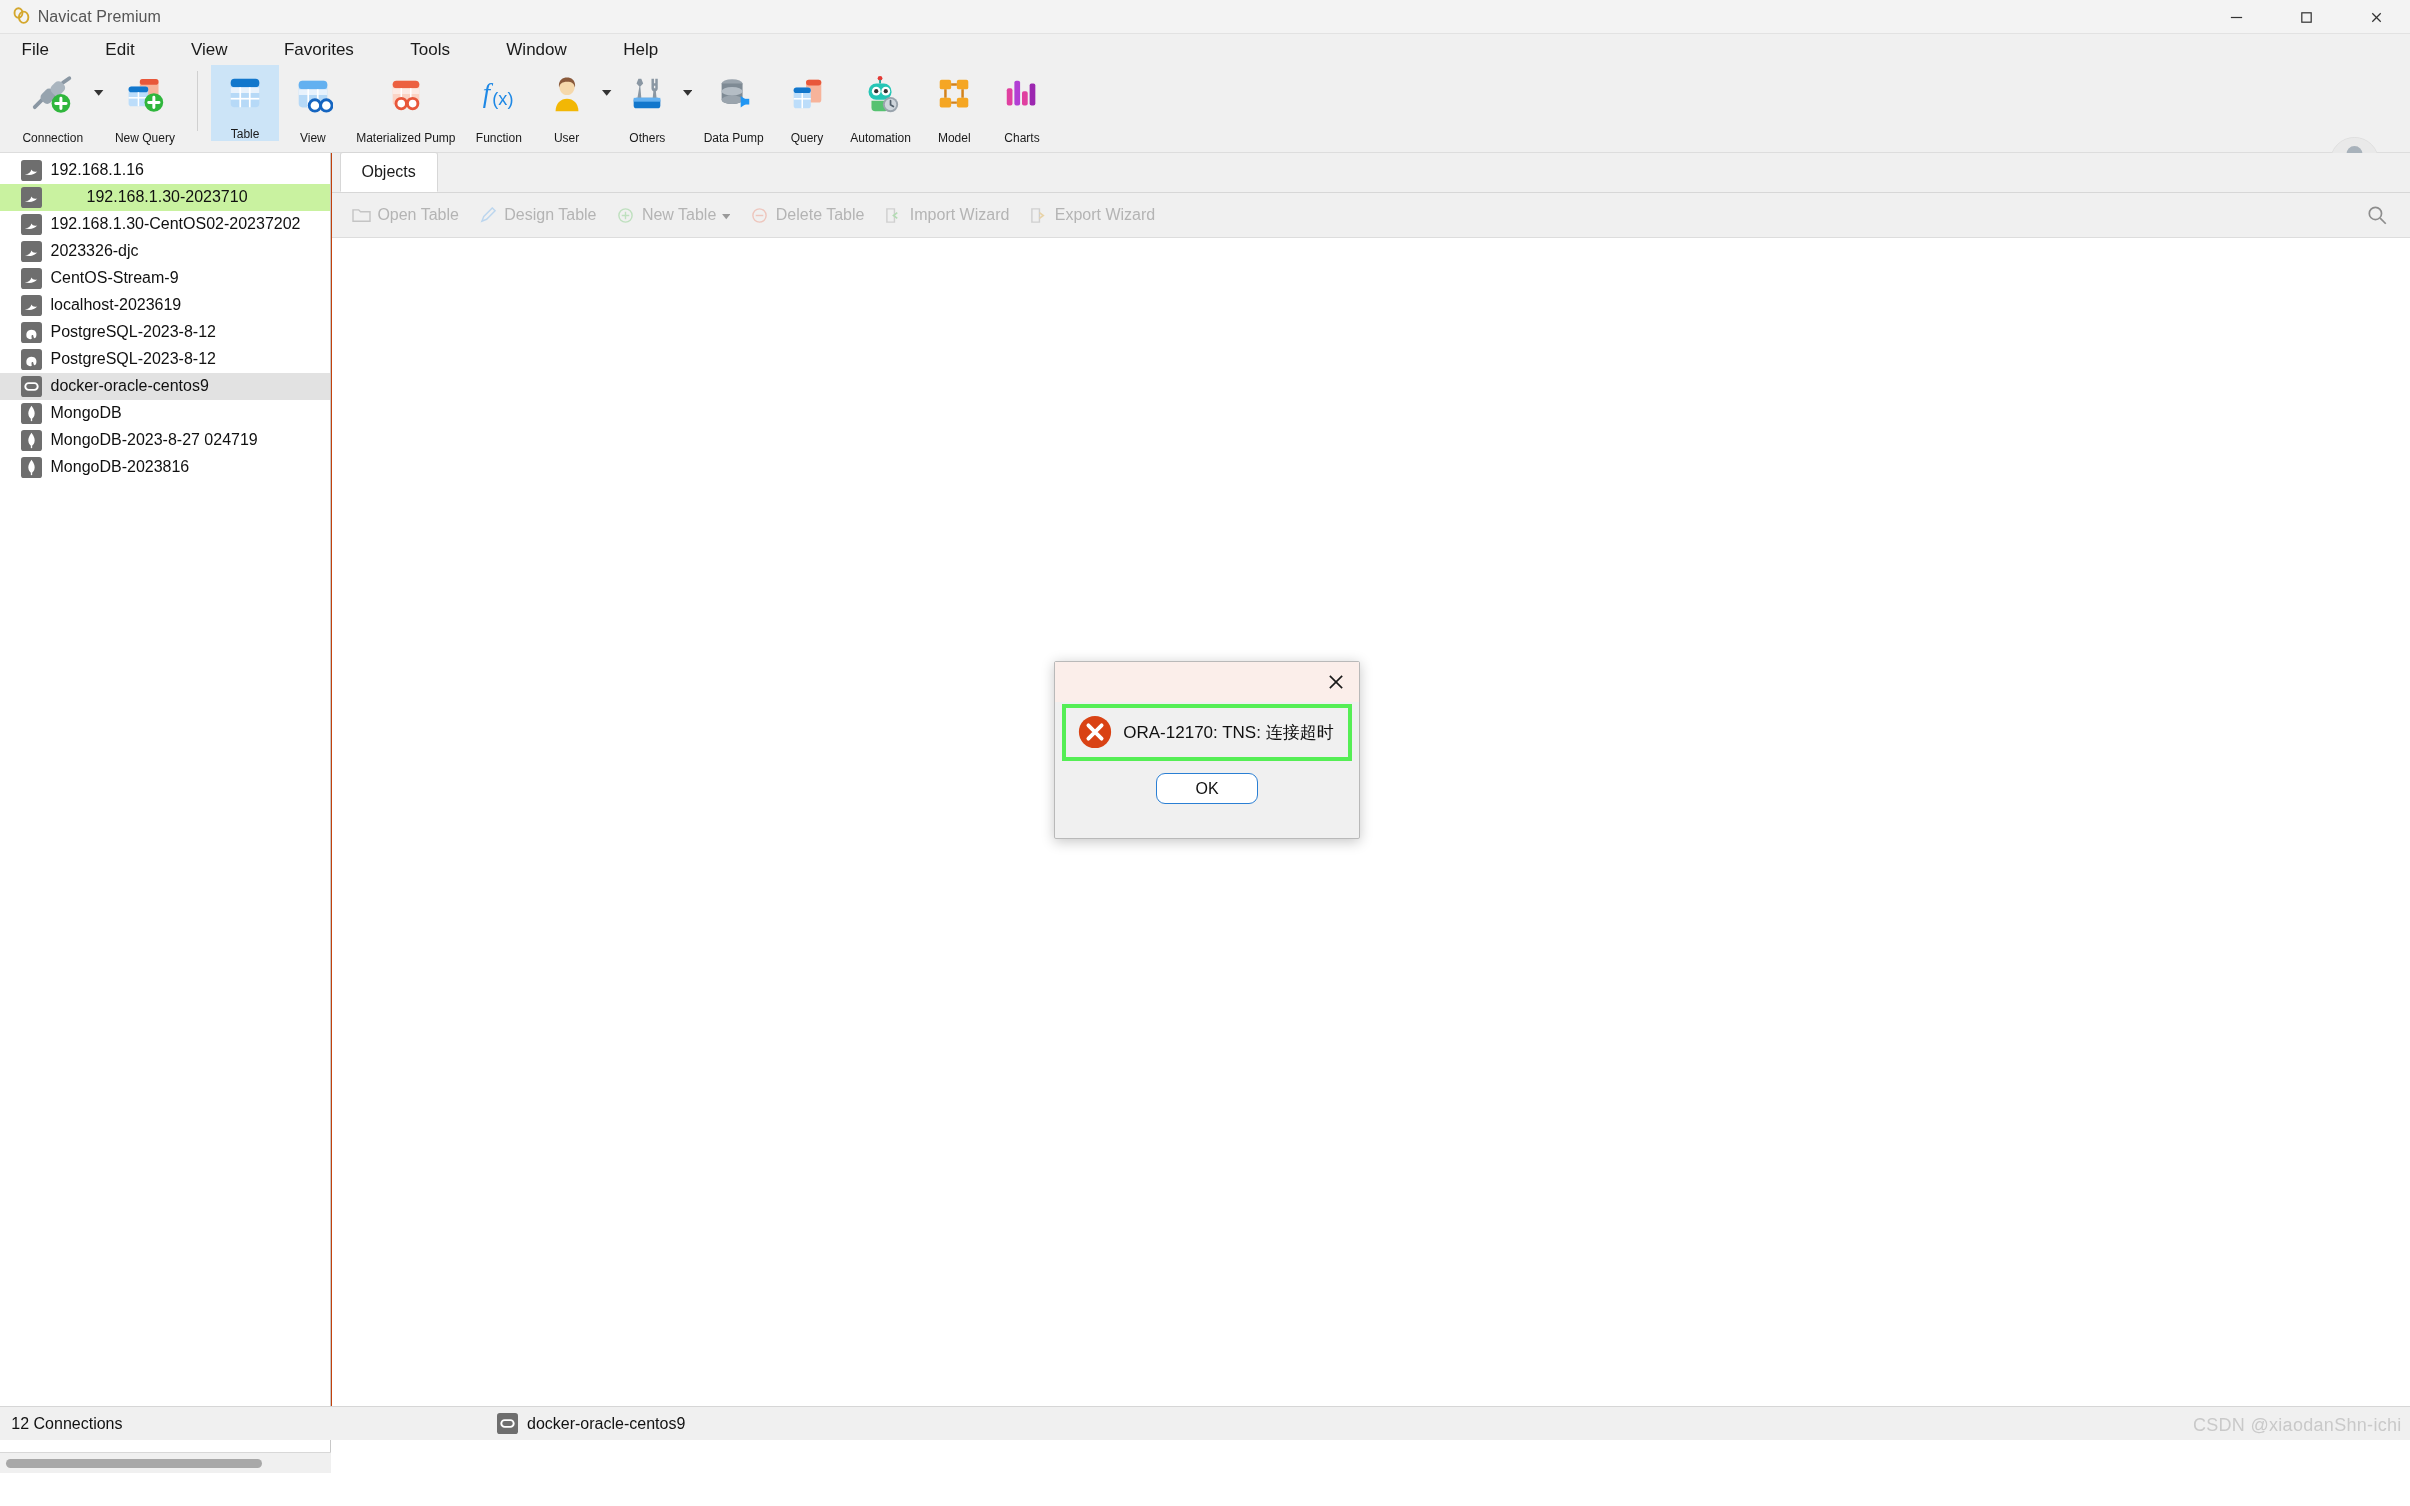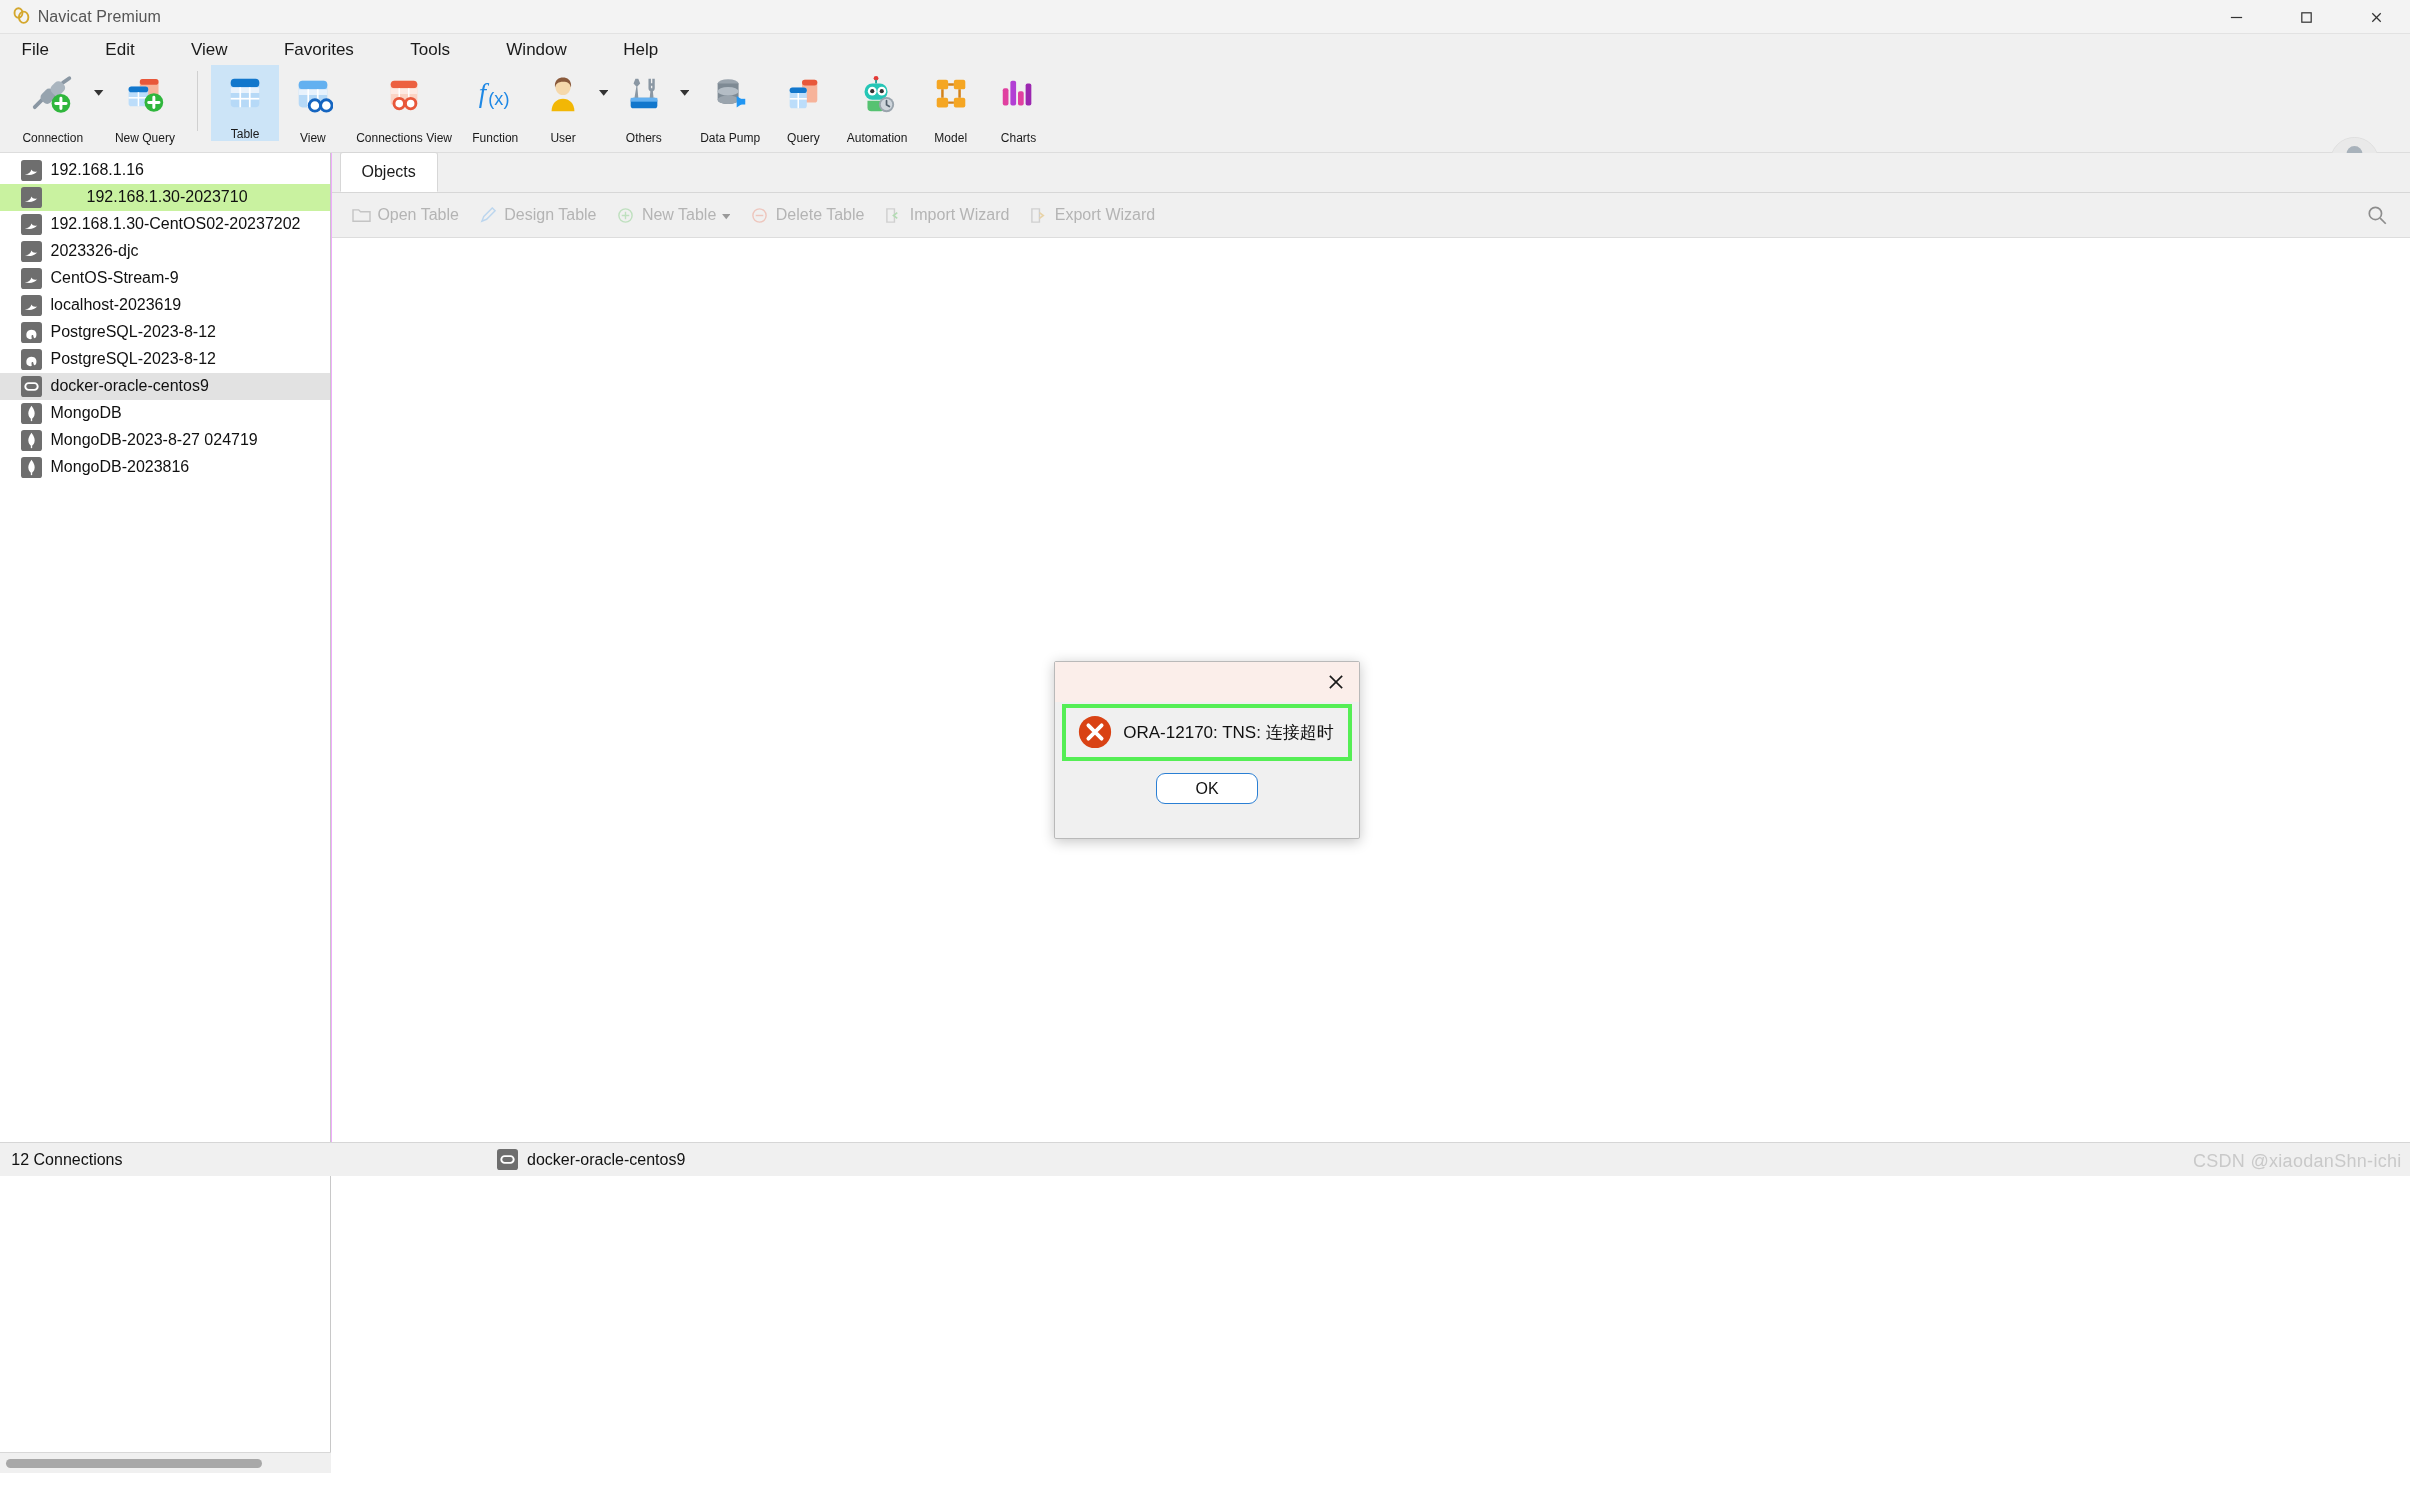--- a/index.html
+++ b/index.html
@@ -2,21 +2,21 @@
 <html style="font-size:15px"><head>
 <meta charset="utf-8">
 <style>
   * { box-sizing: border-box; margin: 0; padding: 0; }
   html, body {
     width: 2411px; height: 1507px;
     font-family: "Liberation Sans", sans-serif;
     background: #ffffff;
     overflow: hidden;
   }
-  #app { position: relative; width: 2411px; height: 1176px; background:#f0abfc; }
+  #app { position: relative; width: 2411px; height: 1440px; background:#c2410c; }
 
   
   .titlebar {
     position:absolute; top:0; left:0; width:2411px; height:34px;
     background:#f3f3f3; border-bottom:0.9px solid #e2e2e2;
     display:flex; align-items:center;
   }
   .app-logo { margin-left:9.4px; width:24.5px; height:24.5px; display:flex; align-items:center; justify-content:center; }
   .title-text { font-size:16px; color:#555; margin-left:3.8px; letter-spacing:0.1px; }
   .win-controls { position:absolute; right:0; top:0; height:34px; display:flex; }
@@ -249,21 +249,21 @@
         <svg width="40" height="40" viewBox="0 0 42 42">
           <rect x="7" y="6" width="28" height="26" rx="4" fill="#fbd3c4"></rect>
           <rect x="7" y="6" width="28" height="8" rx="4" fill="#ec6040"></rect>
           <rect x="7" y="14" width="28" height="6" fill="#fdeae3"></rect>
           <line x1="16" y1="14" x2="16" y2="32" stroke="#fff" stroke-width="1.6"></line>
           <line x1="26" y1="14" x2="26" y2="32" stroke="#fff" stroke-width="1.6"></line>
           <circle cx="16" cy="30" r="5.5" fill="#fff" stroke="#e8573a" stroke-width="3"></circle>
           <circle cx="28" cy="30" r="5.5" fill="#fff" stroke="#e8573a" stroke-width="3"></circle>
         </svg>
       </span>
-      <span class="tb-label">Connections View</span>
+      <span class="tb-label">Materialized Pump</span>
     </div>
 
     <div class="tb-item">
       <span class="tb-icon">
         <svg width="40" height="40" viewBox="0 0 42 42">
           <text x="4" y="28" font-family="Liberation Serif, serif" font-size="28" font-style="italic" fill="#1e88e5">f</text>
           <text x="14" y="32" font-family="Liberation Sans, sans-serif" font-size="19" fill="#1e88e5">(x)</text>
         </svg>
       </span>
       <span class="tb-label">Function</span>

